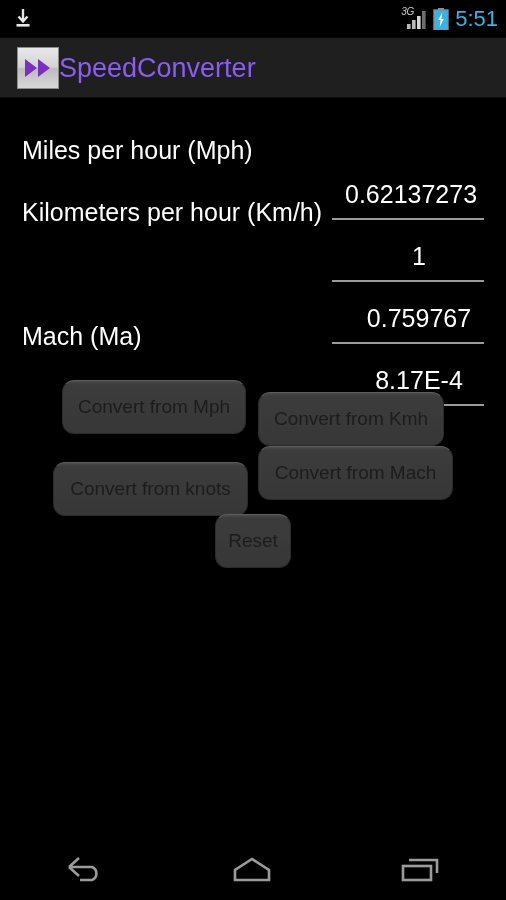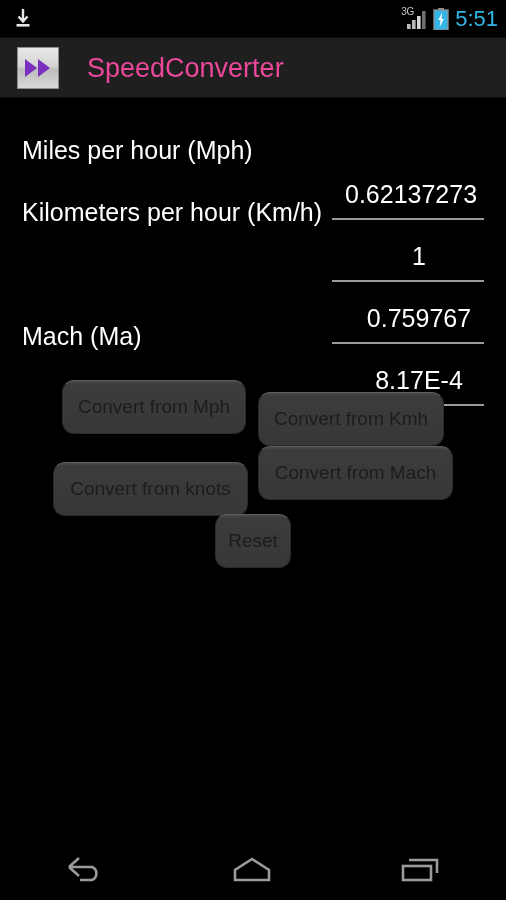--- a/index.html
+++ b/index.html
@@ -45,20 +45,21 @@
     top: 0;
     height: 38px;
     display: flex;
     align-items: center;
     gap: 6px;
   }
   .sig-wrap {
     position: relative;
     width: 26px;
     height: 24px;
+    font-style: italic;
   }
   .sig-label {
     position: absolute;
     left: 0px;
     top: 0px;
     font-size: 10px;
     color: #c8c8c8;
     line-height: 10px;
     letter-spacing: -0.3px;
   }
@@ -88,23 +89,23 @@
     height: 42px;
     margin-left: 17px;
     background: linear-gradient(180deg, #e9e9e9 0%, #d2d2d2 48%, #bcbcbc 52%, #d8d8d8 100%);
     border: 1px solid #8d8d8d;
     box-sizing: border-box;
     display: flex;
     align-items: center;
     justify-content: center;
   }
   #app-title {
-    margin-left: 28px;
+    margin-left: 0;
     font-size: 27px;
-    color: #ec4899;
+    color: #8b5cf6;
     line-height: 30px;
   }
 
   
   #content {
     position: absolute;
     top: 98px; left: 0;
     width: 506px;
     height: 740px;
     background: #000000;

